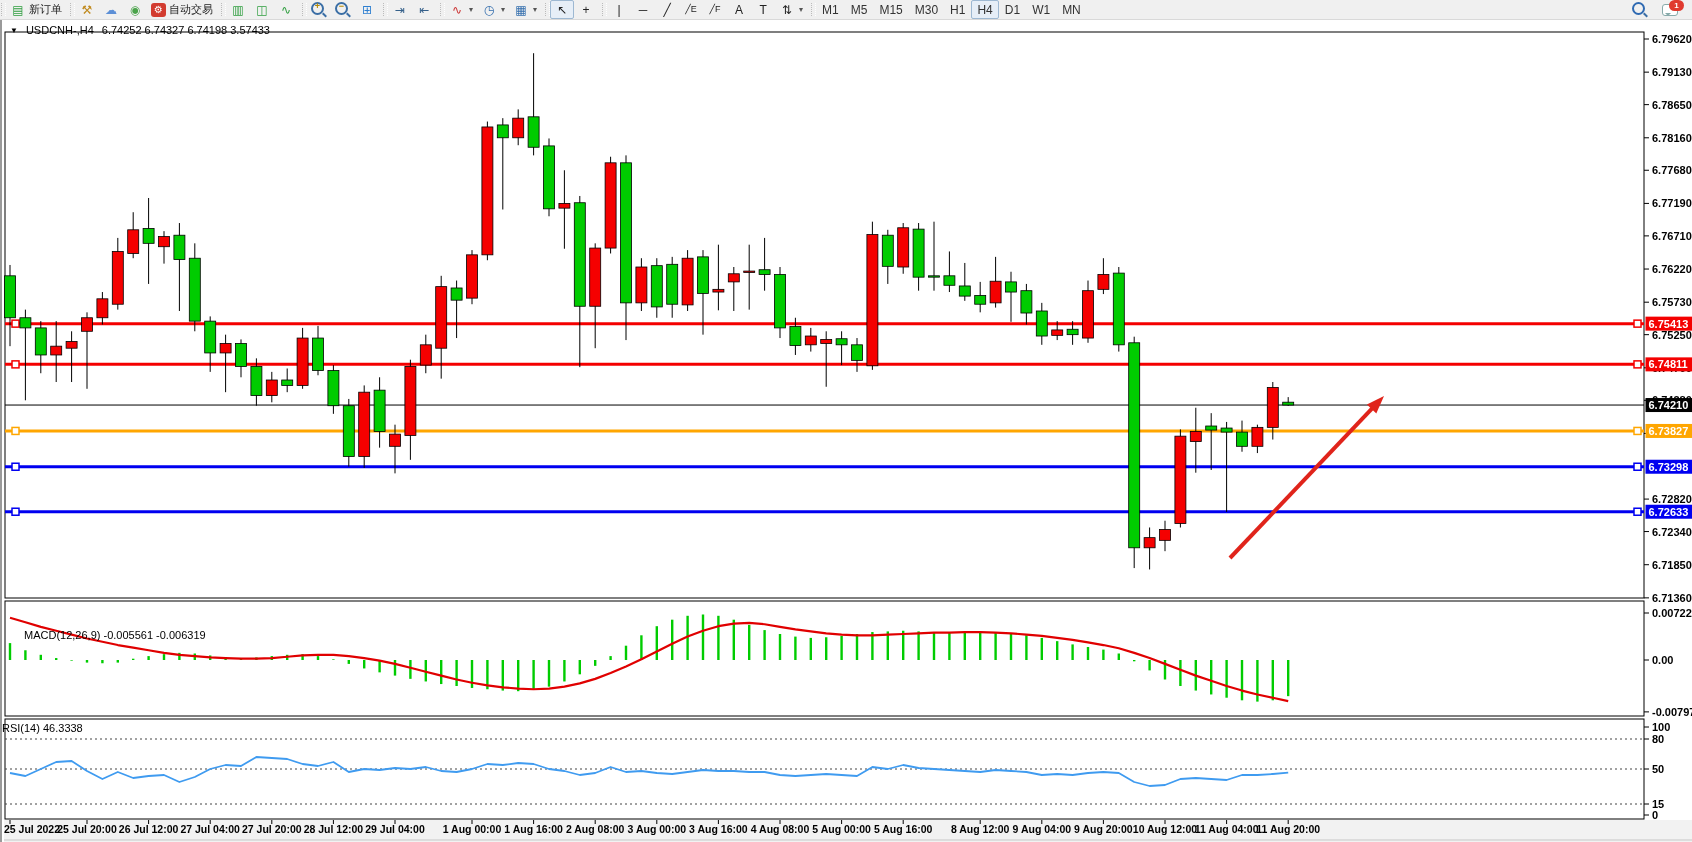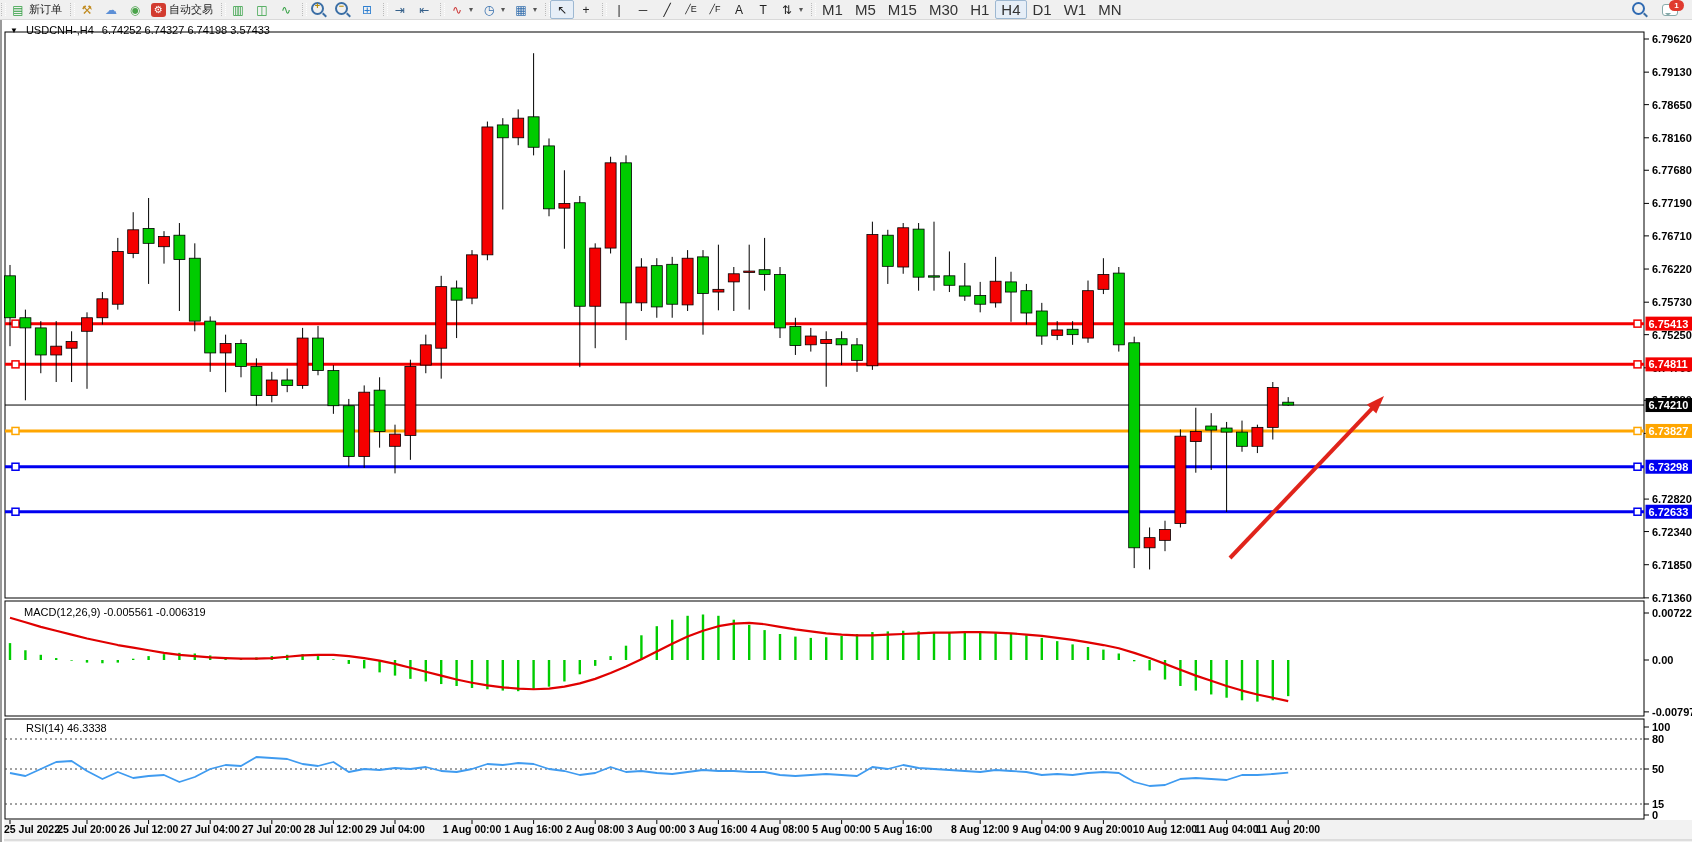--- a/index.html
+++ b/index.html
@@ -7,21 +7,21 @@
 
   
   #toolbar{position:absolute;left:0;top:0;width:1692px;height:19px;background:#f0f0f0;
            border-bottom:1px solid #d9d9d9;display:flex;align-items:center;font-size:11px;z-index:30;}
   .tgroup{display:flex;align-items:center;height:19px;padding:0 3px 0 6px;position:relative;}
   .tgroup::before{content:"";position:absolute;left:1px;top:3px;bottom:3px;width:3px;
                   border-left:1px dotted #bbb;border-right:1px dotted #fff;}
   .tbtn{display:inline-flex;align-items:center;gap:3px;height:17px;padding:0 3px;border:1px solid transparent;
         border-radius:2px;cursor:default;color:#222;white-space:nowrap;}
   .tbtn.active{border:1px solid #9db8d2;background:#e6eef7;}
-  .tf .tbtn{padding:0 5px;font-size:15px;color:#333;}
+  .tf .tbtn{padding:0 5px;font-size:12px;color:#333;}
   .ic{display:inline-flex;align-items:center;justify-content:center;width:16px;height:15px;font-size:12px;line-height:1;}
   .ic.small{font-size:9px;}
   .chip{background:#d23b2f;border-radius:3px;width:15px;height:14px;color:#fff;font-size:10px;}
   .lens{position:relative;width:9px;height:9px;border:2px solid #3a6ea5;border-radius:50%;margin:0 3px 3px 0;}
   .lens::after{content:"";position:absolute;width:5px;height:2px;background:#3a6ea5;right:-5px;bottom:-3px;transform:rotate(45deg);}
   .lens .lsign{position:absolute;left:0;top:-3px;width:9px;text-align:center;font-size:9px;font-weight:bold;color:#b58900;}
   .bubble{position:relative;width:14px;height:10px;border:1.5px solid #8aa;border-radius:3px;background:#fff;}
   .bubble::after{content:"";position:absolute;left:2px;bottom:-4px;border:3px solid transparent;border-top-color:#8aa;}
   .badge{position:absolute;right:-7px;top:-5px;min-width:11px;height:11px;border-radius:6px;background:#e03a2f;color:#fff;
          font-size:8px;font-weight:bold;display:flex;align-items:center;justify-content:center;padding:0 2px;}
@@ -185,25 +185,25 @@
     </div>
   </div>
 
   <div id="chartwin">
     <div id="chart-header">
       <span class="tri">▼</span>
       <span>USDCNH-,H4</span>
       <span>6.74252 6.74327 6.74198 3.57433</span>
     </div>
 
-    <span class="paneLabel" style="left:8px;top:587px;padding-left:14px;">
+    <span class="paneLabel" style="left:8px;top:610px;padding-left:14px;">
       <span>MACD(12,26,9)</span>
       <span>-0.005561 -0.006319</span>
     </span>
-    <span class="paneLabel" style="left:24px;top:703px;">
+    <span class="paneLabel" style="left:0;top:703px;">
       <span>RSI(14)</span>
       <span>46.3338</span>
     </span>
 
     <svg id="svgroot" width="1692" height="823" viewBox="0 19 1692 823">
         <rect x="2" y="19" width="1690" height="823" fill="#ffffff"></rect>
         <rect x="2" y="820" width="1690" height="22" fill="#f2f2f2"></rect>
         <line x1="2" y1="840" x2="1692" y2="840" stroke="#c7c7c7"></line>
         <rect x="3" y="32" width="1639" height="566" fill="none" stroke="#000" stroke-width="1"></rect>
         <rect x="3" y="601" width="1639" height="115" fill="none" stroke="#000" stroke-width="1"></rect>

